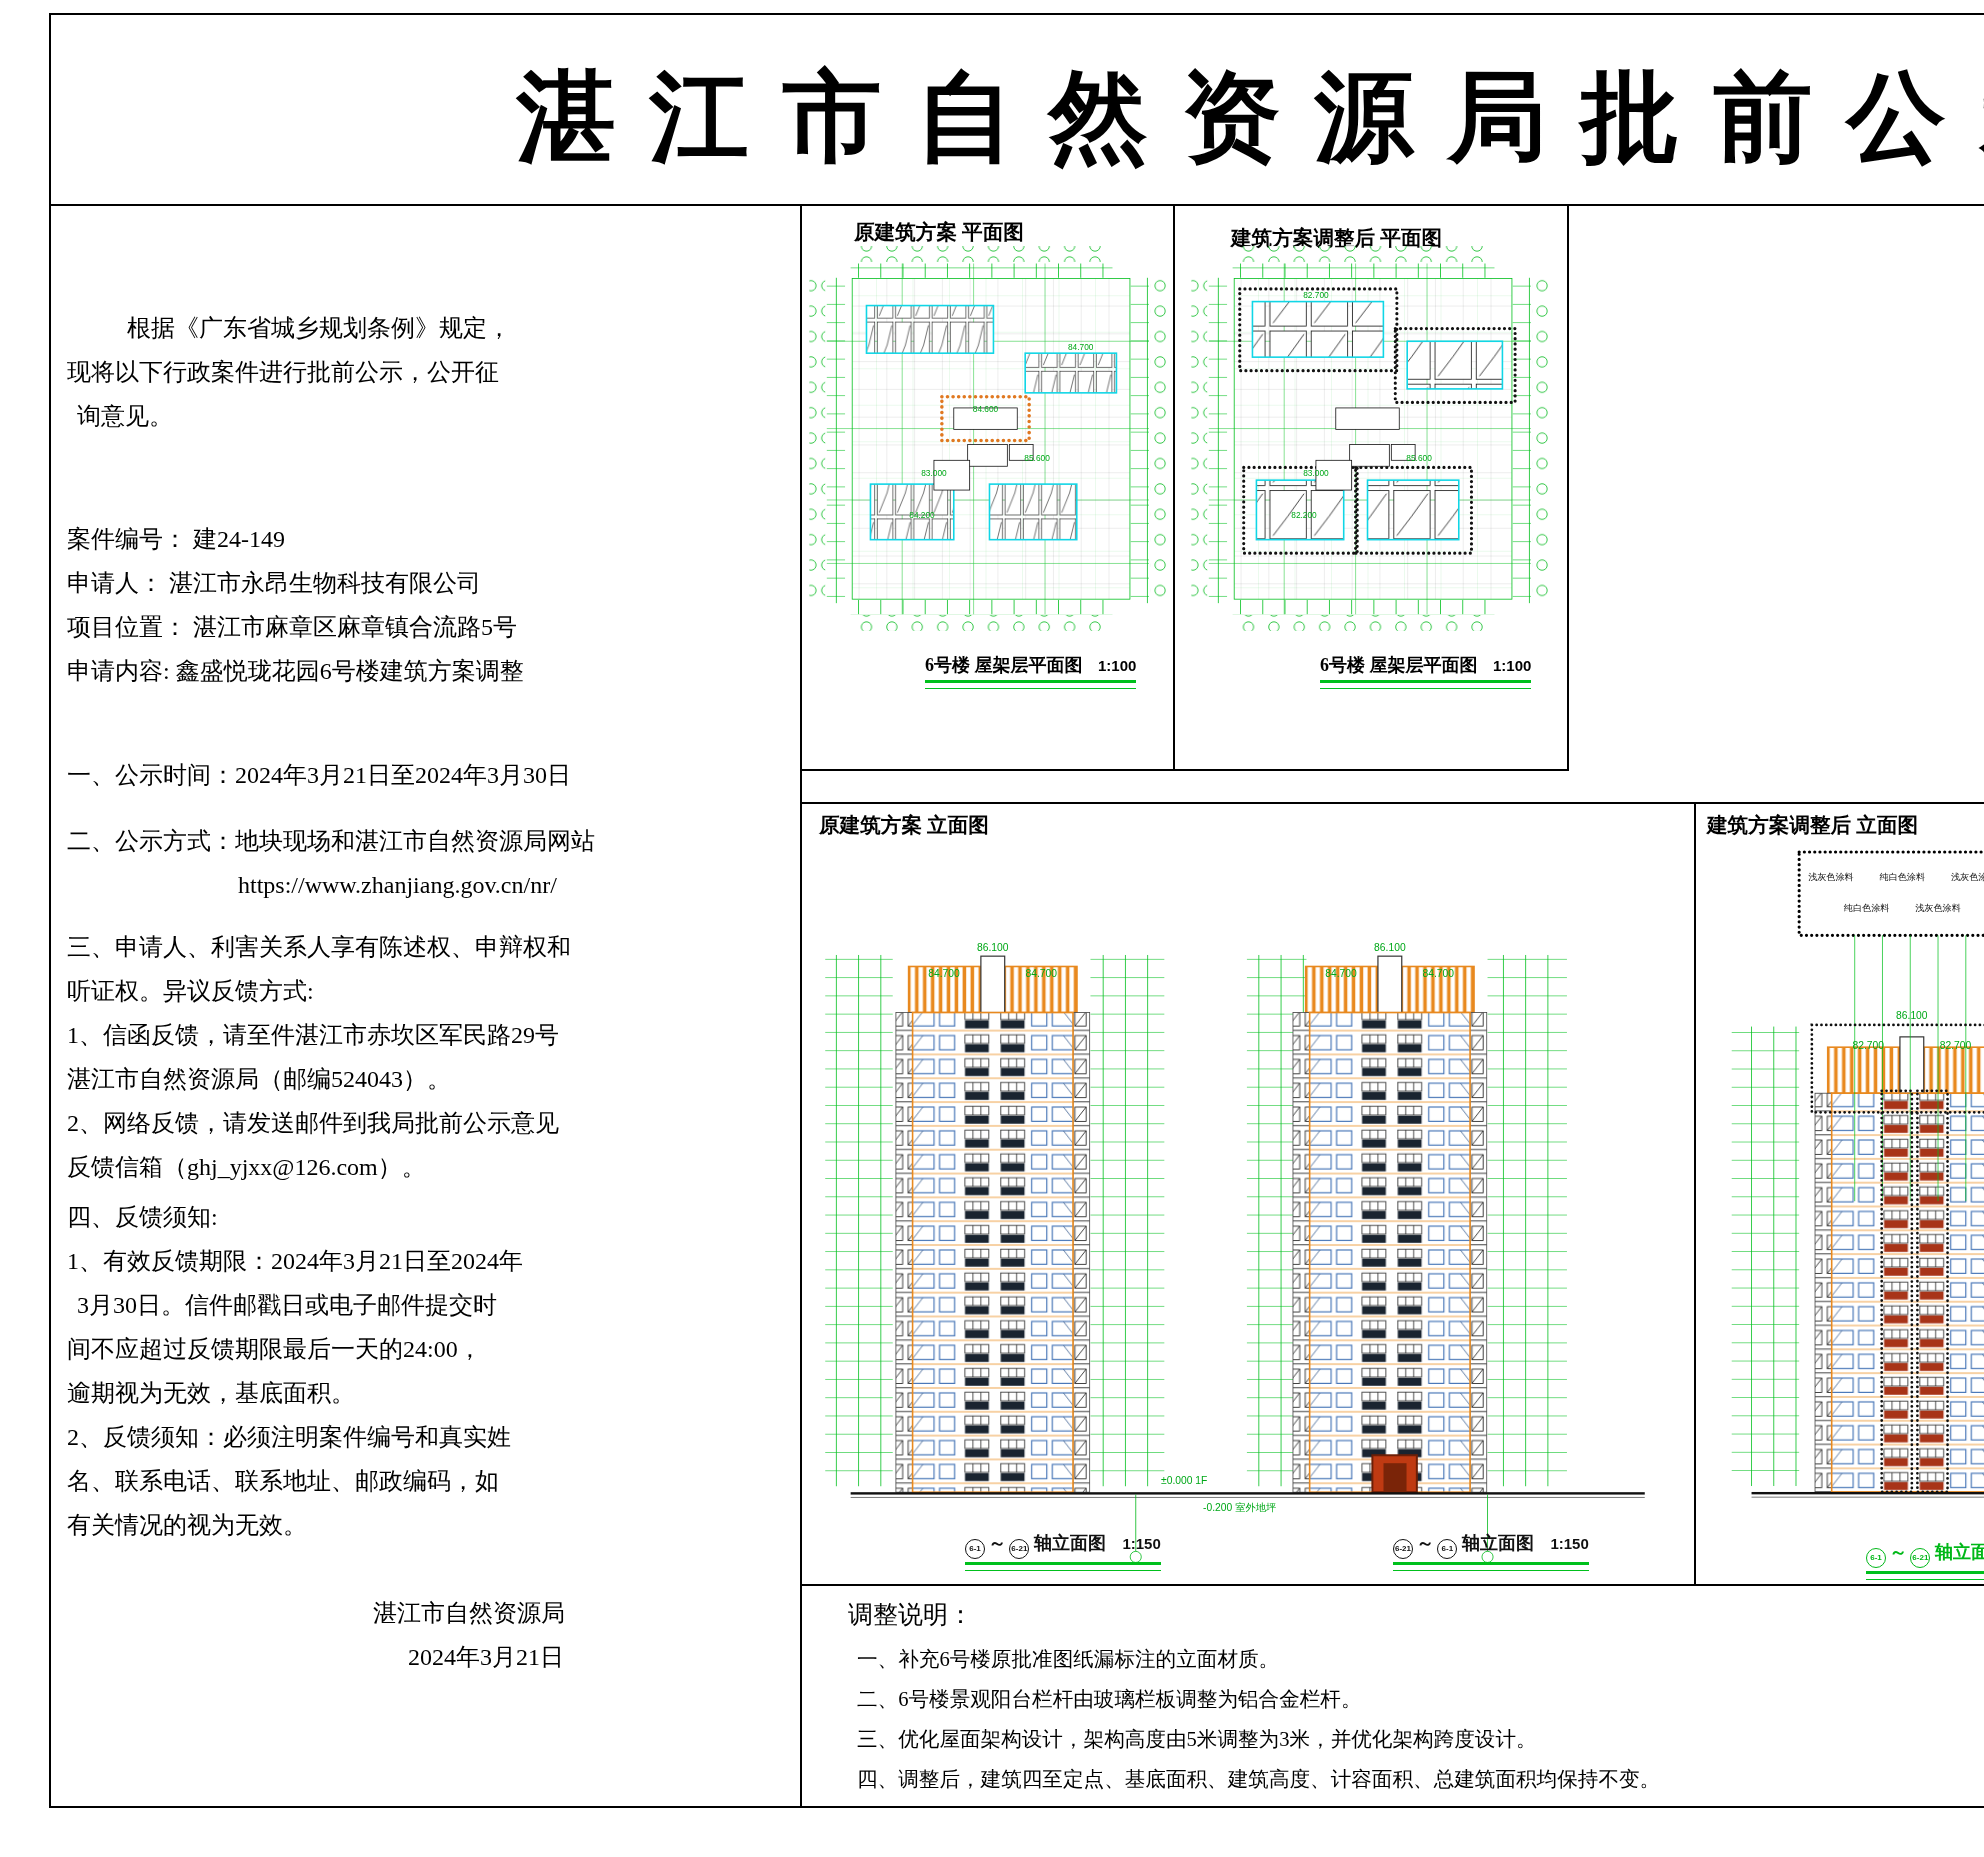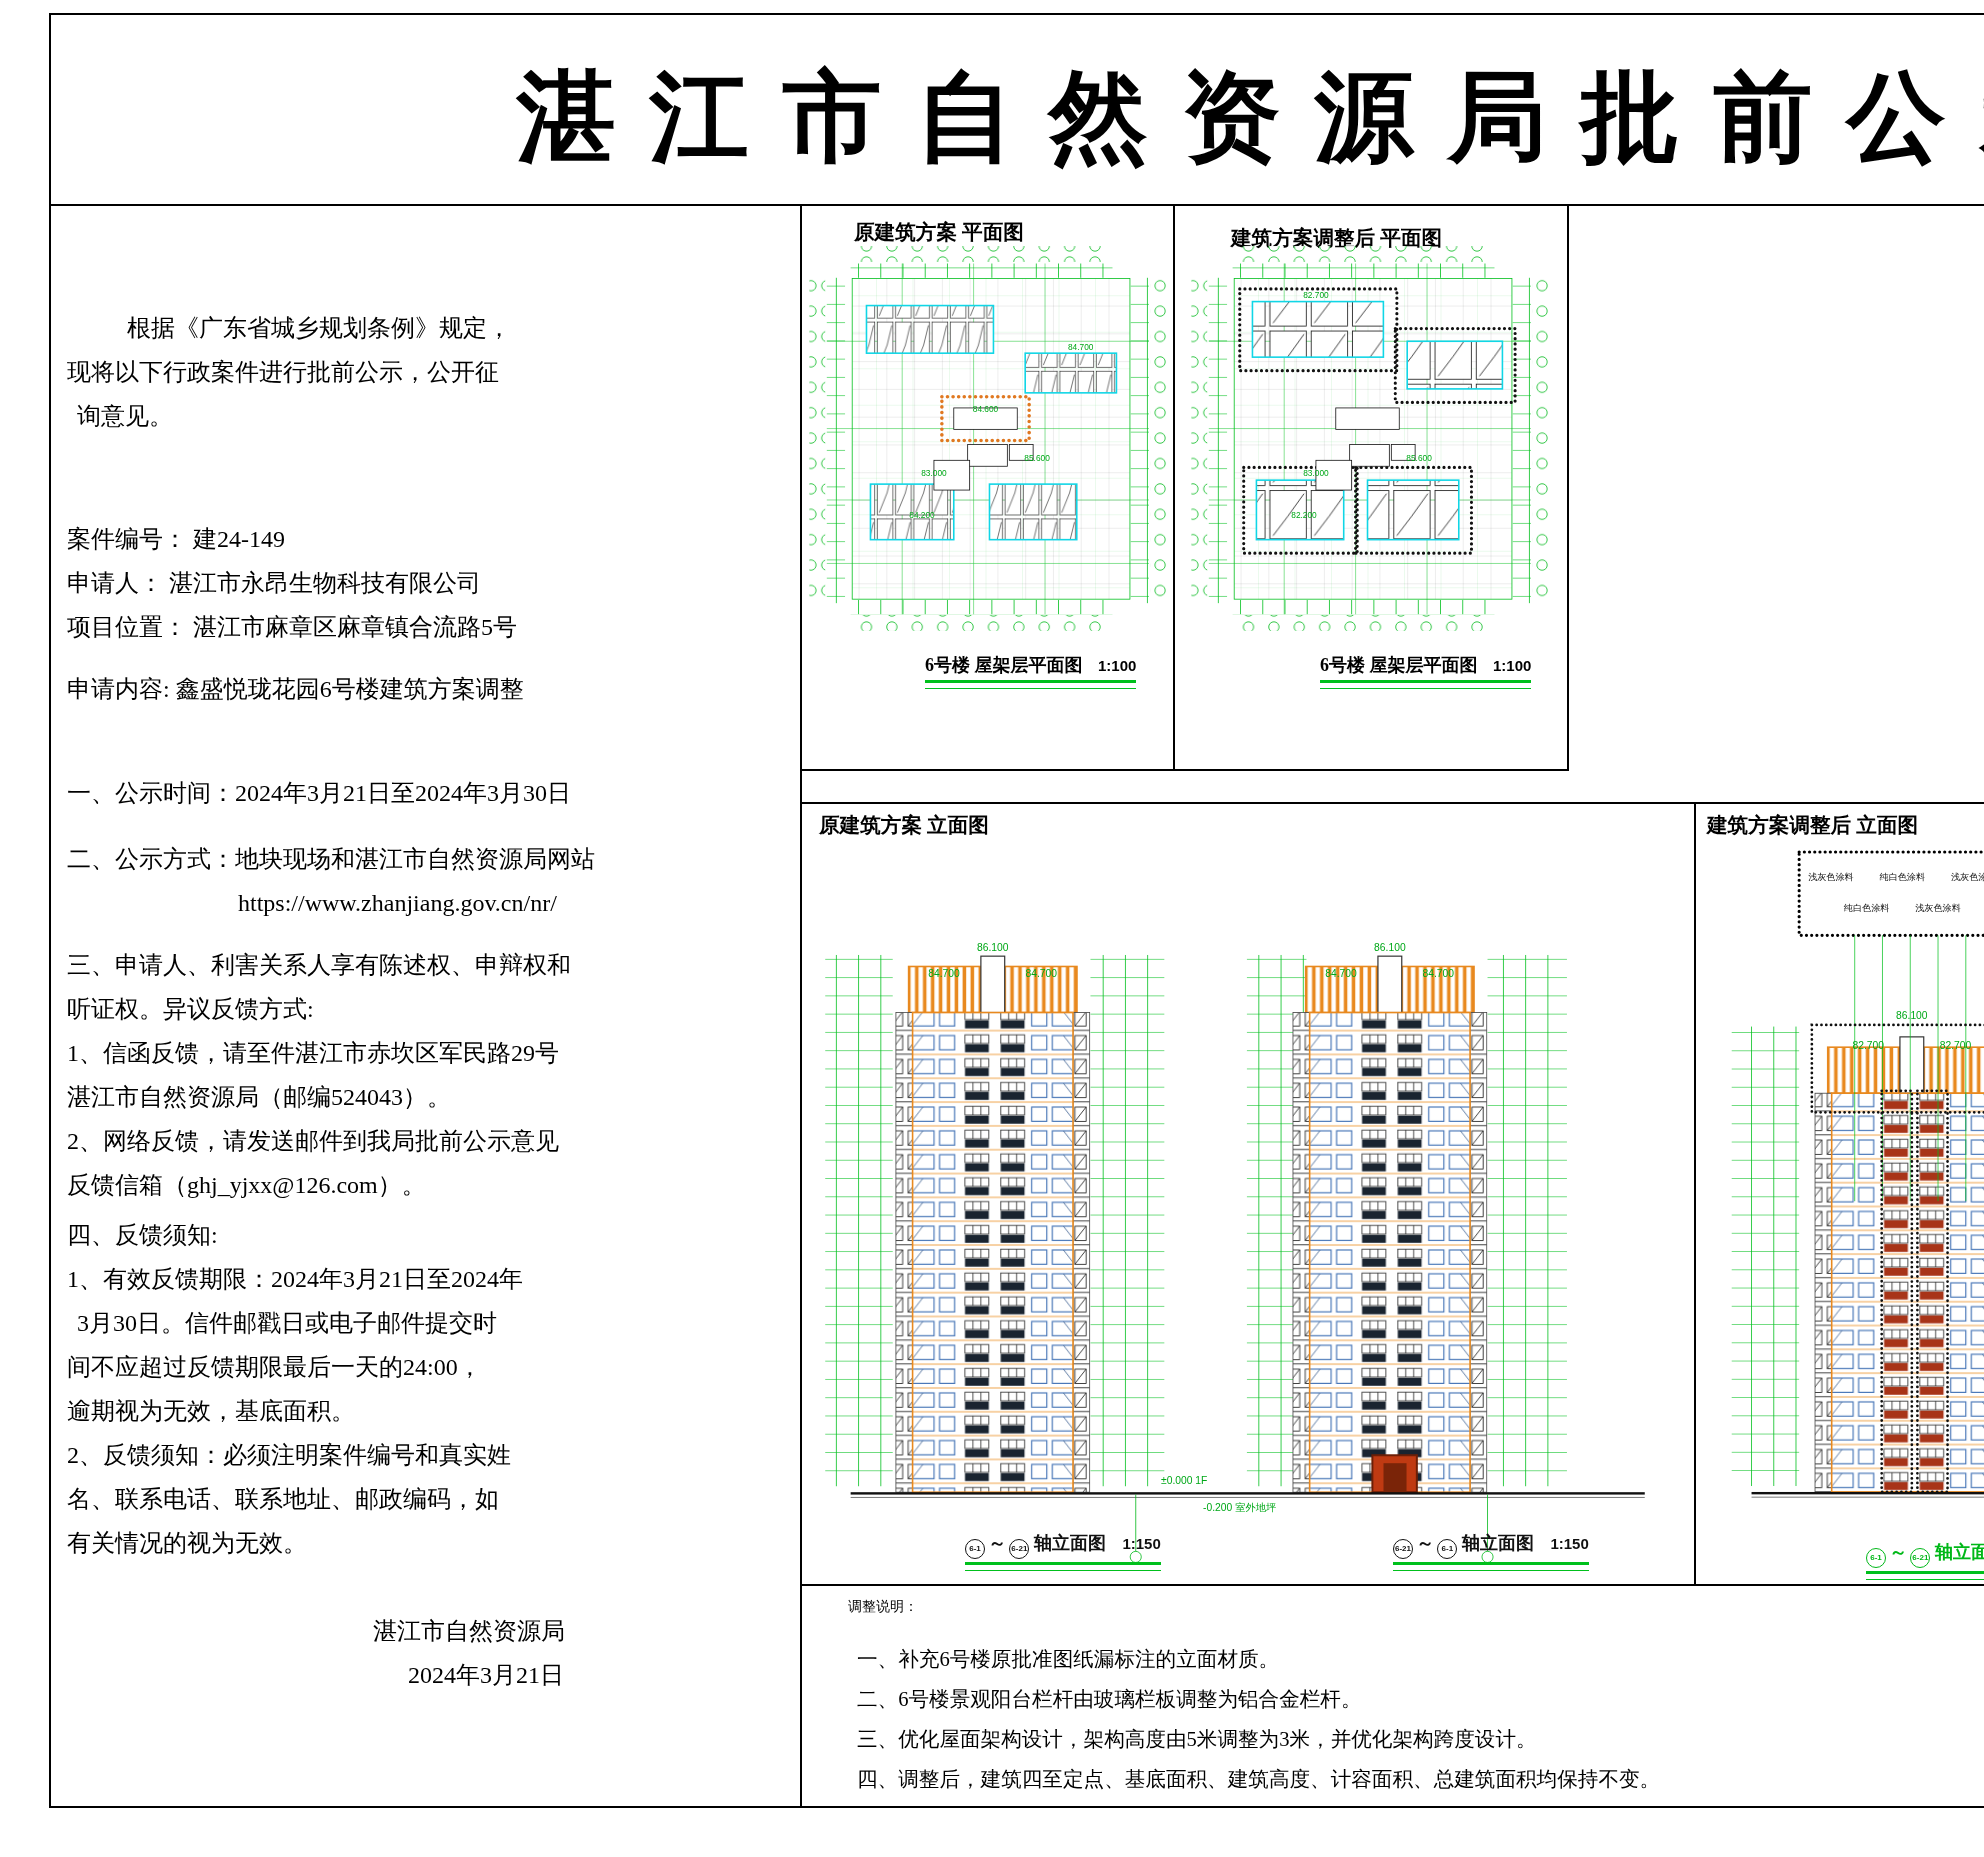--- a/index.html
+++ b/index.html
@@ -9,39 +9,39 @@
   .ln{position:absolute;background:#000;}
   
   .pborder{left:49px;top:12.7px;width:2527px;height:1791px;border:2.4px solid #000;}
   
   .title{left:50px;top:52px;width:2529px;text-align:center;font-size:99px;font-weight:bold;
          letter-spacing:34px;white-space:nowrap;}
   
   .leftcol{left:67px;top:306px;width:730px;font-size:24px;line-height:44px;}
   .leftcol div{white-space:nowrap;}
   .l0{padding-left:60px}.l2{padding-left:10px}
-  .l3{margin-top:79px}.l6{margin-top:18px}.l7{margin-top:60px}.l8{margin-top:22px}
+  .l3{margin-top:79px}.l6{}.l7{margin-top:60px}.l8{margin-top:22px}
   .l9{padding-left:171px}.l10{margin-top:18px}.l16{margin-top:6px}.l18{padding-left:10px}
   .l25{margin-top:44px;padding-left:306px}.l26{padding-left:341px}
   
   .seclab{font-size:20.6px;font-weight:600;white-space:nowrap;}
   
   .dcap{font-size:18px;font-weight:600;white-space:nowrap;}
   .dcap .sc{font-size:15px;margin-left:11px;font-family:"Liberation Sans",sans-serif;}
   .dul{margin-top:3.2px;height:5.2px;border-top:3.2px solid #00c01c;border-bottom:1.2px solid #00c01c;}
   .ecap{font-size:18px;font-weight:600;white-space:nowrap;color:#111;text-align:right;}
   .ecap.green{color:#00b818;}
   .ecap .bub{display:inline-flex;width:18px;height:18px;border:1.2px solid currentColor;border-radius:50%;
              align-items:center;justify-content:center;font-size:8px;font-family:"Liberation Sans",sans-serif;
              vertical-align:-2.4px;}
   .ecap .tl{margin:0 3.2px;}
   .ecap .sc{font-size:15px;margin-left:12px;font-family:"Liberation Sans",sans-serif;}
   .ecap .dul{border-color:#00c01c;}
   
-  .notes-title{font-size:14px;}
+  .notes-title{font-size:25px;}
   .notes-item{font-size:20.6px;line-height:40px;white-space:nowrap;}
   
   text.glv{font:26px "Liberation Sans",sans-serif;fill:#00a818;text-anchor:middle;}
   text.cld{font:23px "Liberation Sans",sans-serif;fill:#111;text-anchor:middle;}
   text.plv{font:21px "Liberation Sans",sans-serif;fill:#00a818;text-anchor:middle;}
 </style>
 </head>
 <body>
 
 <div class="page">

